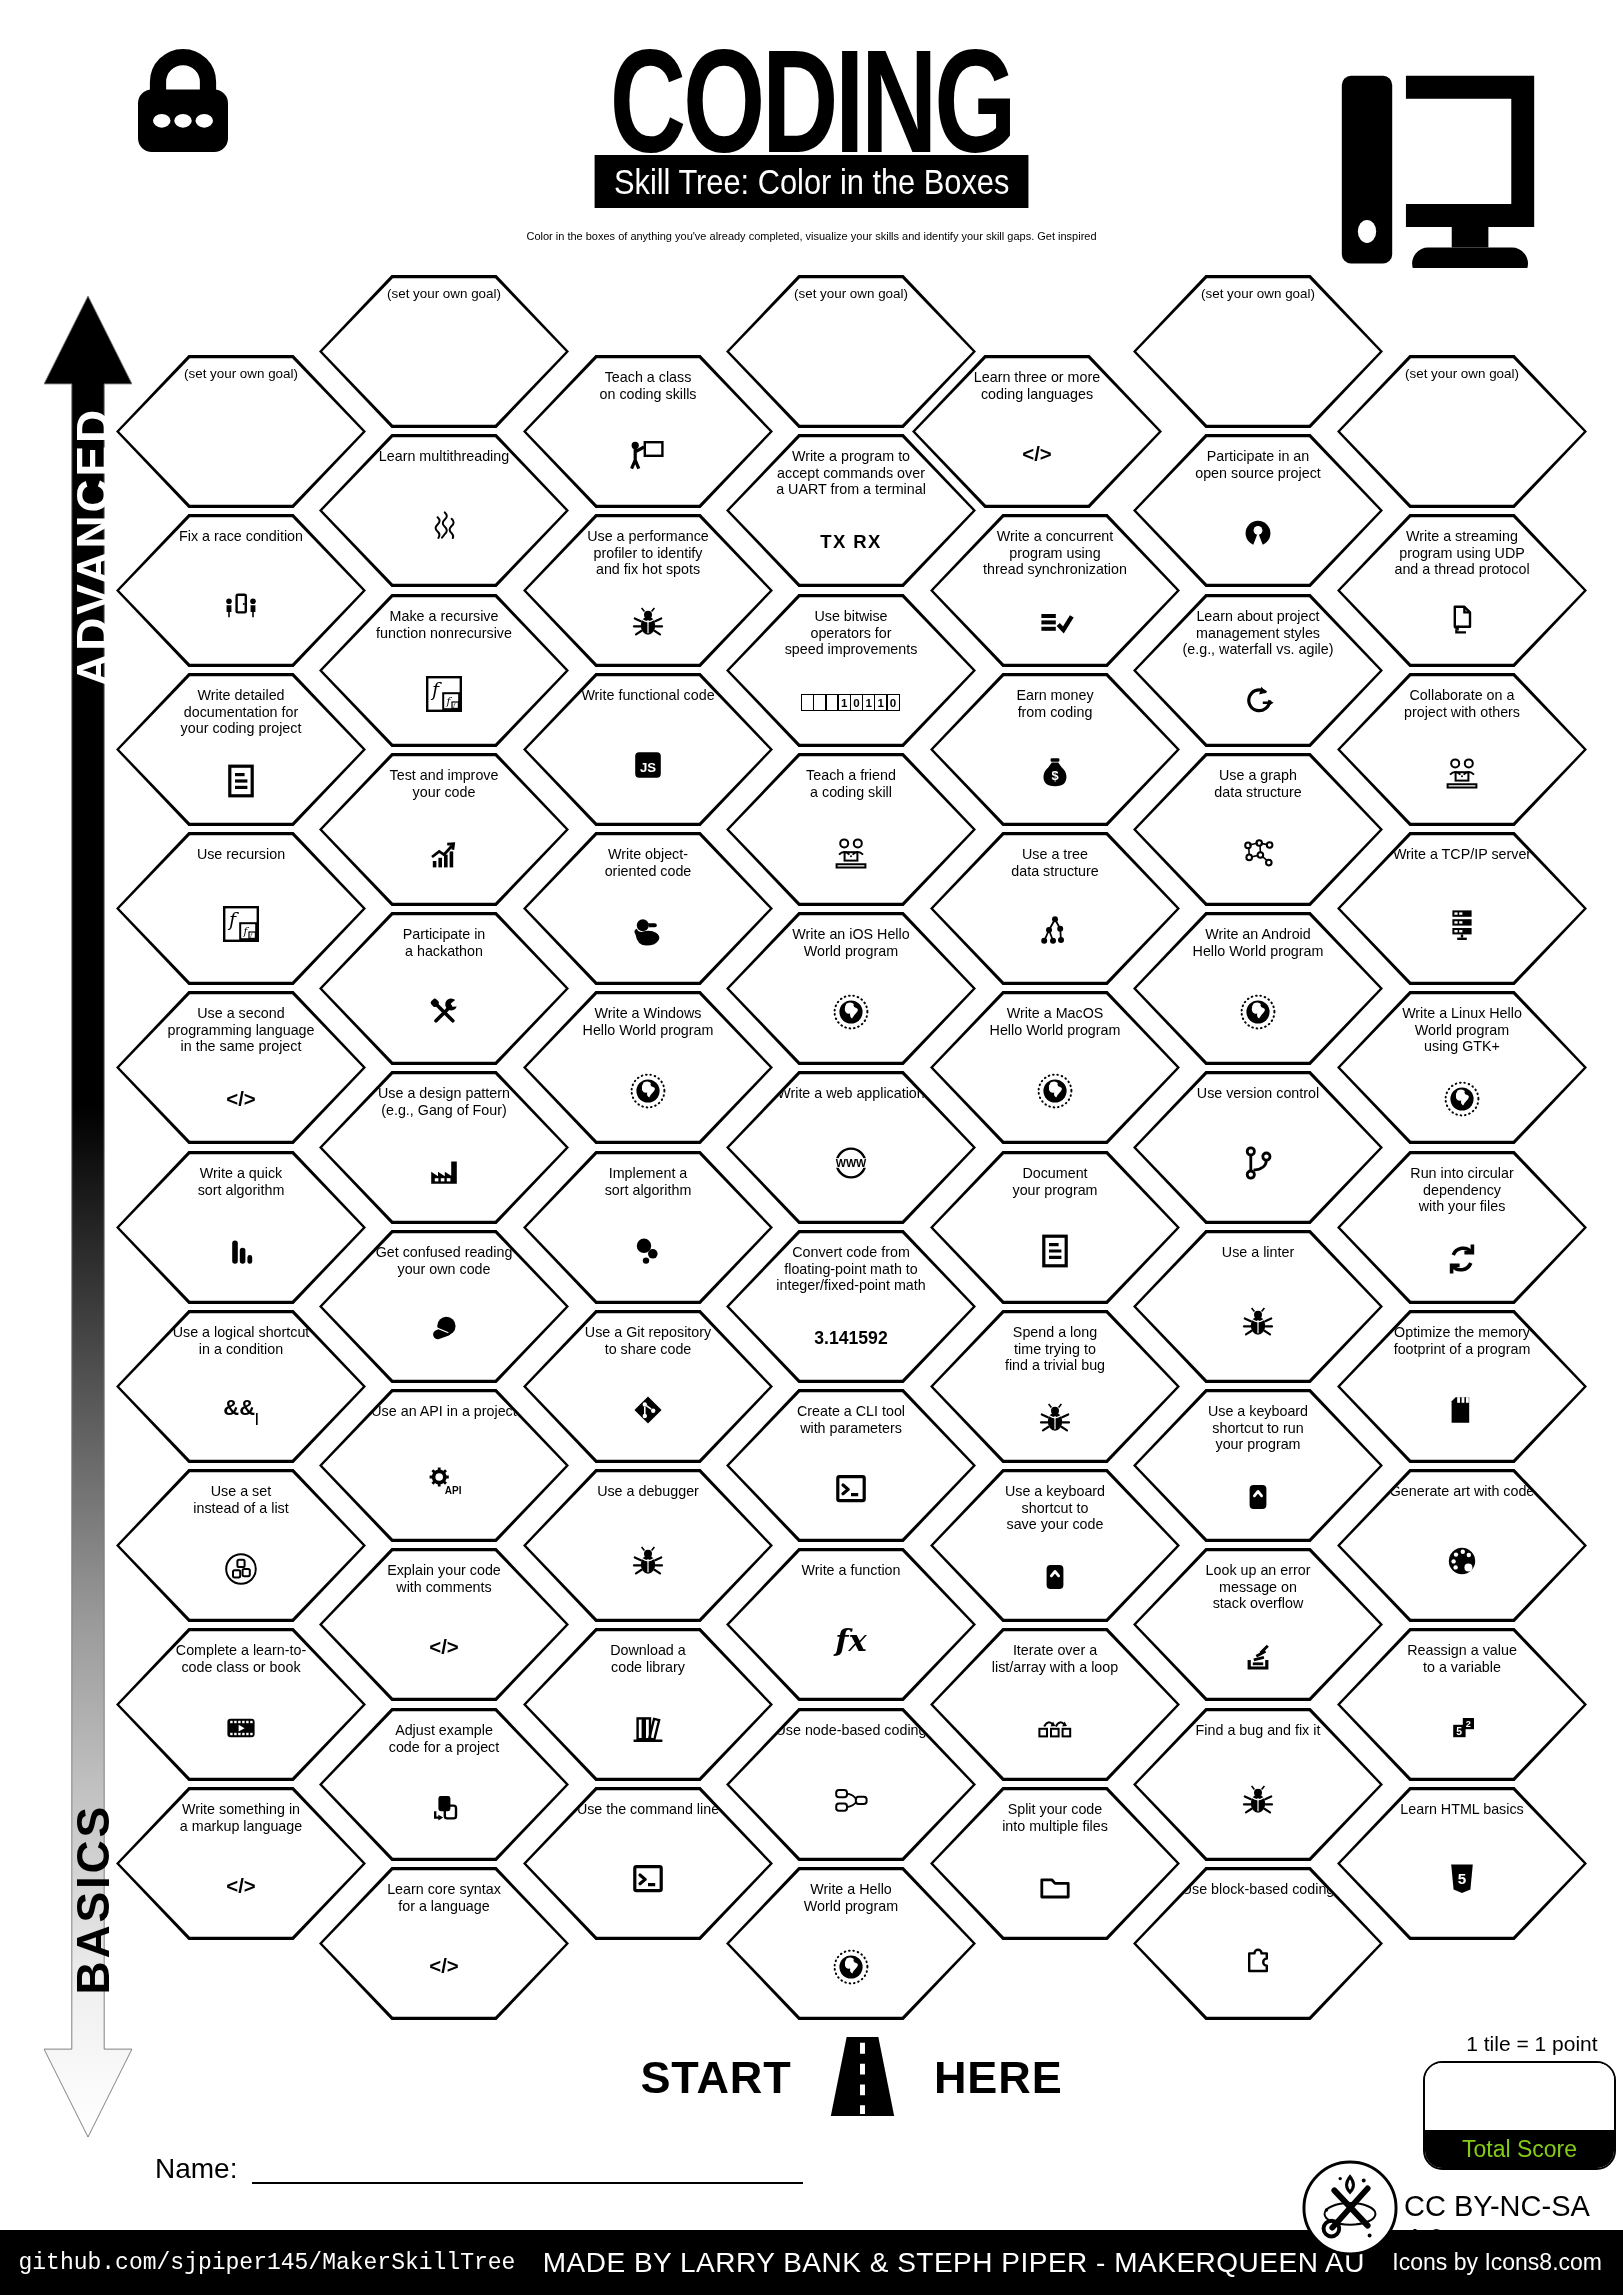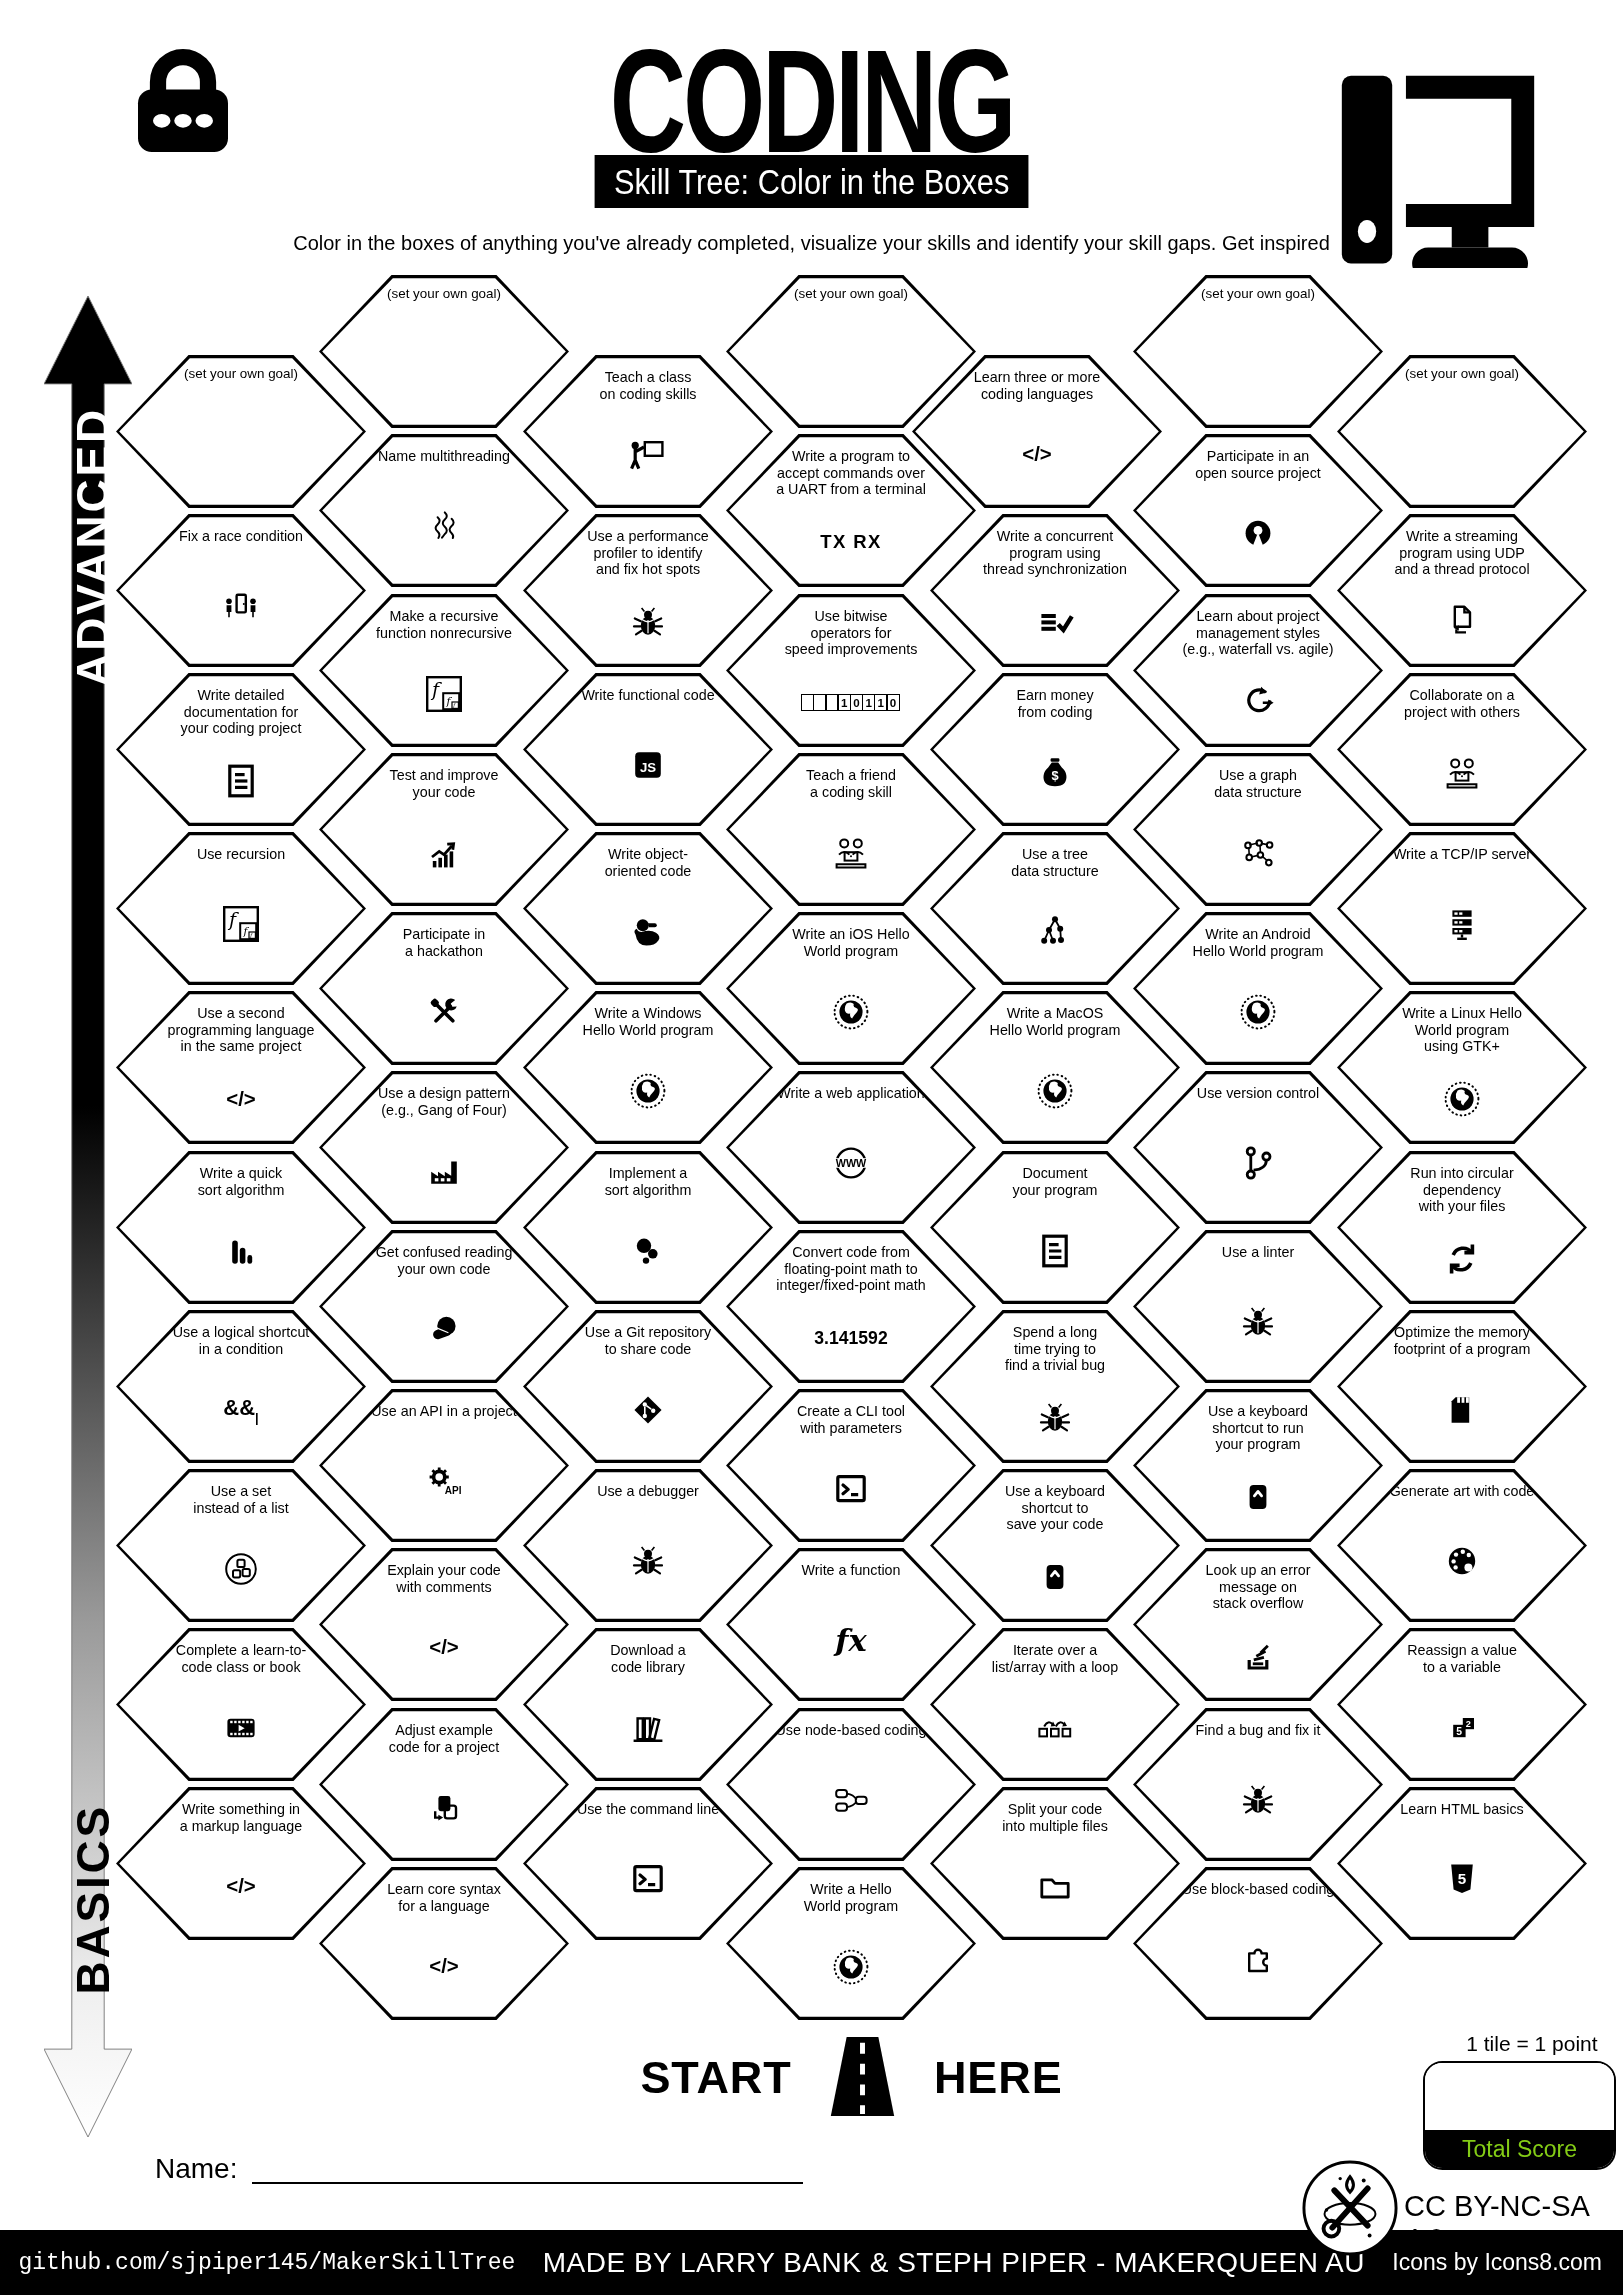--- a/index.html
+++ b/index.html
@@ -8,21 +8,21 @@
   .abs{position:absolute;}
 
   
   .title{position:absolute;top:28px;left:0;right:0;text-align:center;
          font-size:147px;font-weight:bold;letter-spacing:-4.6px;line-height:1;
          transform:scaleX(.72);}
   .subtitle-wrap{position:absolute;top:155px;left:0;right:0;text-align:center;}
   .subtitle{display:inline-block;background:#000;color:#fff;padding:6.5px 22px;
             font-size:35px;transform:scaleX(.88);}
   .desc{position:absolute;top:228px;left:0;right:0;text-align:center;
-        font-size:20px;line-height:1.5;}
+        font-size:11px;line-height:1.5;}
 
   
   .axis-arrow{left:44px;top:296px;}
   .axis-label{position:absolute;writing-mode:vertical-rl;transform:rotate(180deg);
               font-weight:bold;letter-spacing:2.8px;}
   .axis-advanced{left:66px;top:407px;font-size:46px;color:#fff;}
   .axis-basics{left:66px;top:1804px;font-size:46px;color:#000;}
 
   
   .hex{position:absolute;width:250px;height:153px;}
@@ -259,21 +259,21 @@
     <div class="hex goal" style="left: 319px; top: 275px;">
       <div class="hex-b">
         <div class="hex-i">
           <div class="hex-label">(set your own goal)</div>
         </div>
       </div>
     </div>
     <div class="hex" style="left: 319px; top: 434px;">
       <div class="hex-b">
         <div class="hex-i">
-          <div class="hex-label">Name multithreading</div>
+          <div class="hex-label">Learn multithreading</div>
           <div class="hex-icon">
             <svg viewBox="0 0 100 100">
               <g fill="none" stroke="#000" stroke-width="5" stroke-linecap="round">
                 <path d="M34 28 q10 9 0 18 q-10 9 0 18 q8 7 2 16"></path>
                 <path d="M52 16 q10 9 0 18 q-10 9 0 18 q10 9 0 18 q-4 5 -7 9"></path>
                 <path d="M69 32 q10 9 0 18 q-10 9 0 18 q6 6 3 12"></path>
               </g>
             </svg>
           </div>
         </div>

